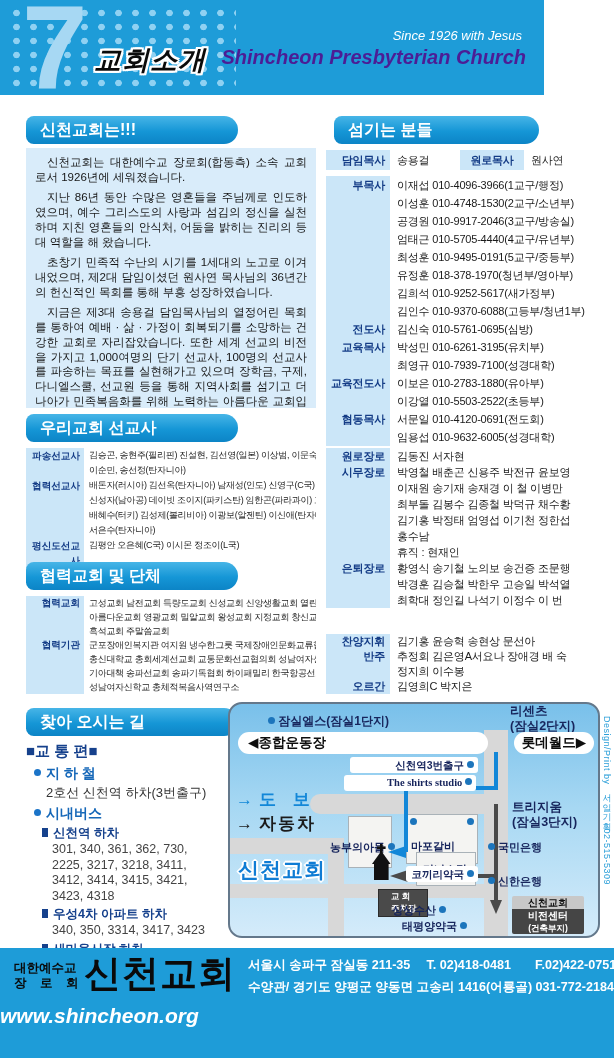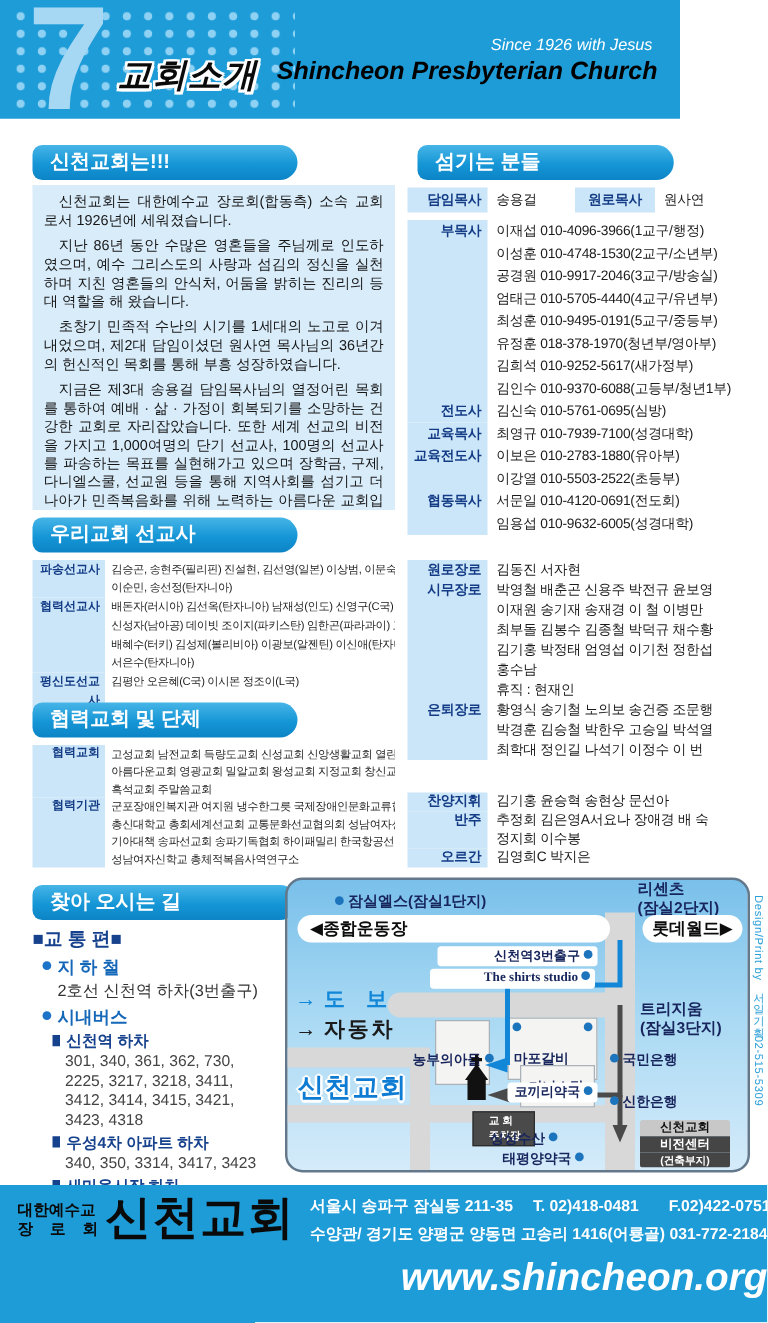--- a/index.html
+++ b/index.html
@@ -9,21 +9,21 @@
   .header{position:absolute;left:0;top:0;width:544px;height:95px;background:#1E9CD8;}
   .dots{position:absolute;left:8px;top:6px;width:228px;height:82px;
         background-image:radial-gradient(circle,#8FD1F2 0 3px,rgba(255,255,255,0) 3.6px);
         background-size:17px 14px;}
   .big7{position:absolute;left:22px;top:-12px;font-size:118px;line-height:1;font-weight:bold;
         color:#A7D8F3;z-index:3;}
   .pgtitle{position:absolute;left:94px;top:42px;z-index:4;font-size:27px;font-weight:bold;
         font-style:italic;letter-spacing:1px;color:#0a0a0a;
         text-shadow:-2px 0 #fff,2px 0 #fff,0 -2px #fff,0 2px #fff,-2px -2px #fff,2px 2px #fff,-2px 2px #fff,2px -2px #fff;}
   .since{position:absolute;right:22px;top:28px;color:#fff;font-size:13px;font-style:italic;}
-  .church-en{position:absolute;right:18px;top:46px;color:#000000;font-size:20px;font-weight:bold;font-style:italic;text-align:center;}
+  .church-en{position:absolute;right:18px;top:46px;color:#4c1d95;font-size:20px;font-weight:bold;font-style:italic;text-align:center;}
   
   .pill{position:absolute;height:28px;box-sizing:border-box;
         background:linear-gradient(180deg,#47B5E7 0%,#1596D6 55%,#0C84C6 100%);
         border-radius:10px 18px 18px 10px;color:#fff;font-weight:bold;font-size:16px;
         line-height:28px;padding-left:14px;}
   
   .intro{position:absolute;left:26px;top:148px;width:290px;height:260px;background:#D9ECFA;
         padding:7px 9px;box-sizing:border-box;font-size:11.5px;line-height:1.28;color:#161616;
         text-align:justify;overflow:hidden;}
   .intro p{margin:0 0 6px;text-indent:12px;}
@@ -85,22 +85,22 @@
   .credit{position:absolute;right:1px;top:716px;height:232px;writing-mode:vertical-rl;
         font-size:9px;color:#2B9FD9;letter-spacing:0.5px;white-space:nowrap;}
   
   .footer{position:absolute;left:0;top:948px;width:614px;height:110px;background:#1E9CD8;}
   .f-denom{position:absolute;left:14px;top:13px;color:#0a0a0a;font-weight:bold;font-size:12.5px;line-height:15px;}
   .f-denom .l2{letter-spacing:5px;}
   .f-name{position:absolute;left:84px;top:1px;font-size:37px;font-weight:bold;color:#0a0a0a;letter-spacing:1px;}
   .f-contact{position:absolute;left:248px;top:6px;color:#fff;font-size:12.6px;font-weight:bold;
         line-height:22px;white-space:nowrap;}
   .f-contact .gap1{margin-left:16px;} .f-contact .gap2{margin-left:24px;}
-  .f-web{position:absolute;left:0;width:614px;top:56px;text-align:right;color:#fff;
-        font-size:31px;font-weight:bold;font-style:italic;}
+  .f-web{position:absolute;left:0;width:614px;top:56px;text-align:left;color:#fff;
+        font-size:21px;font-weight:bold;font-style:italic;}
 </style>
 </head>
 <body>
 
 <div class="page">
 
   <div class="header">
     <div class="dots"></div>
     <div class="since">Since 1926 with Jesus</div>
     <div class="church-en">Shincheon Presbyterian Church</div>
@@ -213,20 +213,21 @@
     </div>
     <div class="srow">
       <div class="slabel">전도사</div>
       <div class="scontent">
         <div>김신숙 010-5761-0695(심방)</div>
       </div>
     </div>
     <div class="srow">
       <div class="slabel">교육목사</div>
       <div class="scontent">
+        <div>박성민 010-6261-3195(유치부)</div>
         <div>최영규 010-7939-7100(성경대학)</div>
       </div>
     </div>
     <div class="srow">
       <div class="slabel">교육전도사</div>
       <div class="scontent">
         <div>이보은 010-2783-1880(유아부)</div>
         <div>이강열 010-5503-2522(초등부)</div>
       </div>
     </div>

